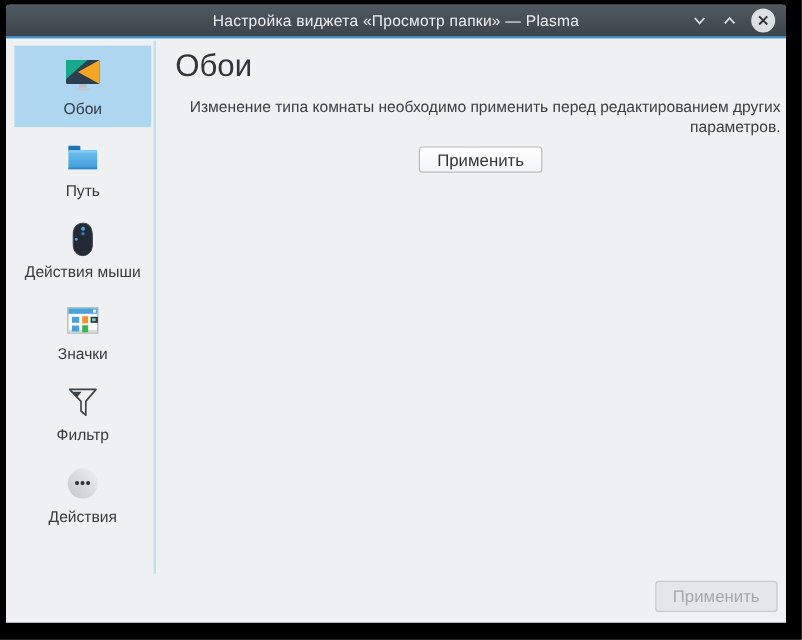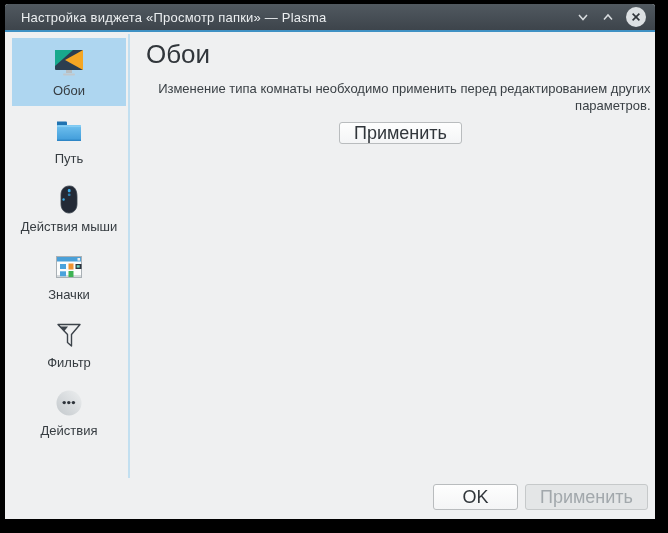--- a/index.html
+++ b/index.html
@@ -3,41 +3,41 @@
 <meta charset="utf-8">
 <style>
   * { margin:0; padding:0; box-sizing:border-box; }
   html,body { width:668px; height:533px; background:#000; overflow:hidden;
               font-family:"Liberation Sans", sans-serif; }
   .window { position:absolute; left:5px; top:4px; width:650px; height:515px;
             background:#eff0f1; border-radius:3px 3px 0 0; }
   
   .titlebar { position:relative; height:26px; background:linear-gradient(#515960,#3d444b);
               border-radius:3px 3px 0 0; display:flex; align-items:center; }
-  .titlebar .title { position:absolute; left:0; right:0; 
-                     color:#eceff1; font-size:13px; letter-spacing:0.2px;margin-left:16px; }
+  .titlebar .title { position:absolute; left:0; right:0; text-align:center;
+                     color:#eceff1; font-size:13px; letter-spacing:0.2px; }
   .controls { position:absolute; right:8px; top:0; height:26px; display:flex;
               align-items:center; gap:9px; }
   .ctl { display:flex; align-items:center; justify-content:center; cursor:default; }
   .accent-line { height:2px; background:#3f91c4; }
   
   .body { position:relative; height:487px; }
   .sidebar { position:absolute; left:0; top:6px; width:123px; }
   .sep { position:absolute; left:123px; top:2px; height:444px; width:2px; background:#c2dff0; }
   .side-item { width:114px; height:68px; margin-left:7px; display:flex; flex-direction:column;
                align-items:center; padding-top:9px; cursor:default; }
   .side-item.selected { background:#aed6f0; }
   .side-item .icon { width:32px; height:32px; }
   .side-item .lbl { margin-top:4px; font-size:13px; color:#363c41; white-space:nowrap; }
   
   .content { position:absolute; left:123px; top:0; right:0; padding:6px 0 0 18px; }
   .content h1 { font-size:26px; font-weight:400; color:#31363b; line-height:32px; }
   .content p { margin:11px auto 0; max-width:500px; text-align:right;
                font-size:13px; line-height:16.5px; color:#3a4045; }
-  .btn { font-family:"Liberation Sans", sans-serif; font-size:18px; color:#31363b;
+  .btn { font-family:"Liberation Sans", sans-serif; font-size:14px; color:#31363b;
          background:linear-gradient(#fefefe,#f4f5f6); border:1px solid #b9bcbe;
          border-radius:3px; height:26px; padding:0 14px; }
   .btn:disabled { background:#e4e6e7; color:#a2a8ac; border-color:#c6c9ca; }
   .content .apply-inline { display:block; margin:8px auto 0; height:22px; min-width:88px; }
   .footer { position:absolute; right:7px; bottom:9px; display:flex; gap:7px; }
   .footer .btn.ok { min-width:85px; }
   .footer .btn.apply { min-width:100px; }
   .footer .btn.cancel { min-width:86px; }
 </style>
 </head>
@@ -163,18 +163,17 @@
     </div>
     <div class="sep"></div>
 
     <div class="content">
       <h1>Обои</h1>
       <p>Изменение типа комнаты необходимо применить перед редактированием других параметров.</p>
       <button class="btn apply-inline">Применить</button>
     </div>
 
     <div class="footer">
-      <button class="btn ok">OK</button>
       <button class="btn apply" disabled="">Применить</button>
     </div>
   </div>
 
 </div>
 
 </body></html>

